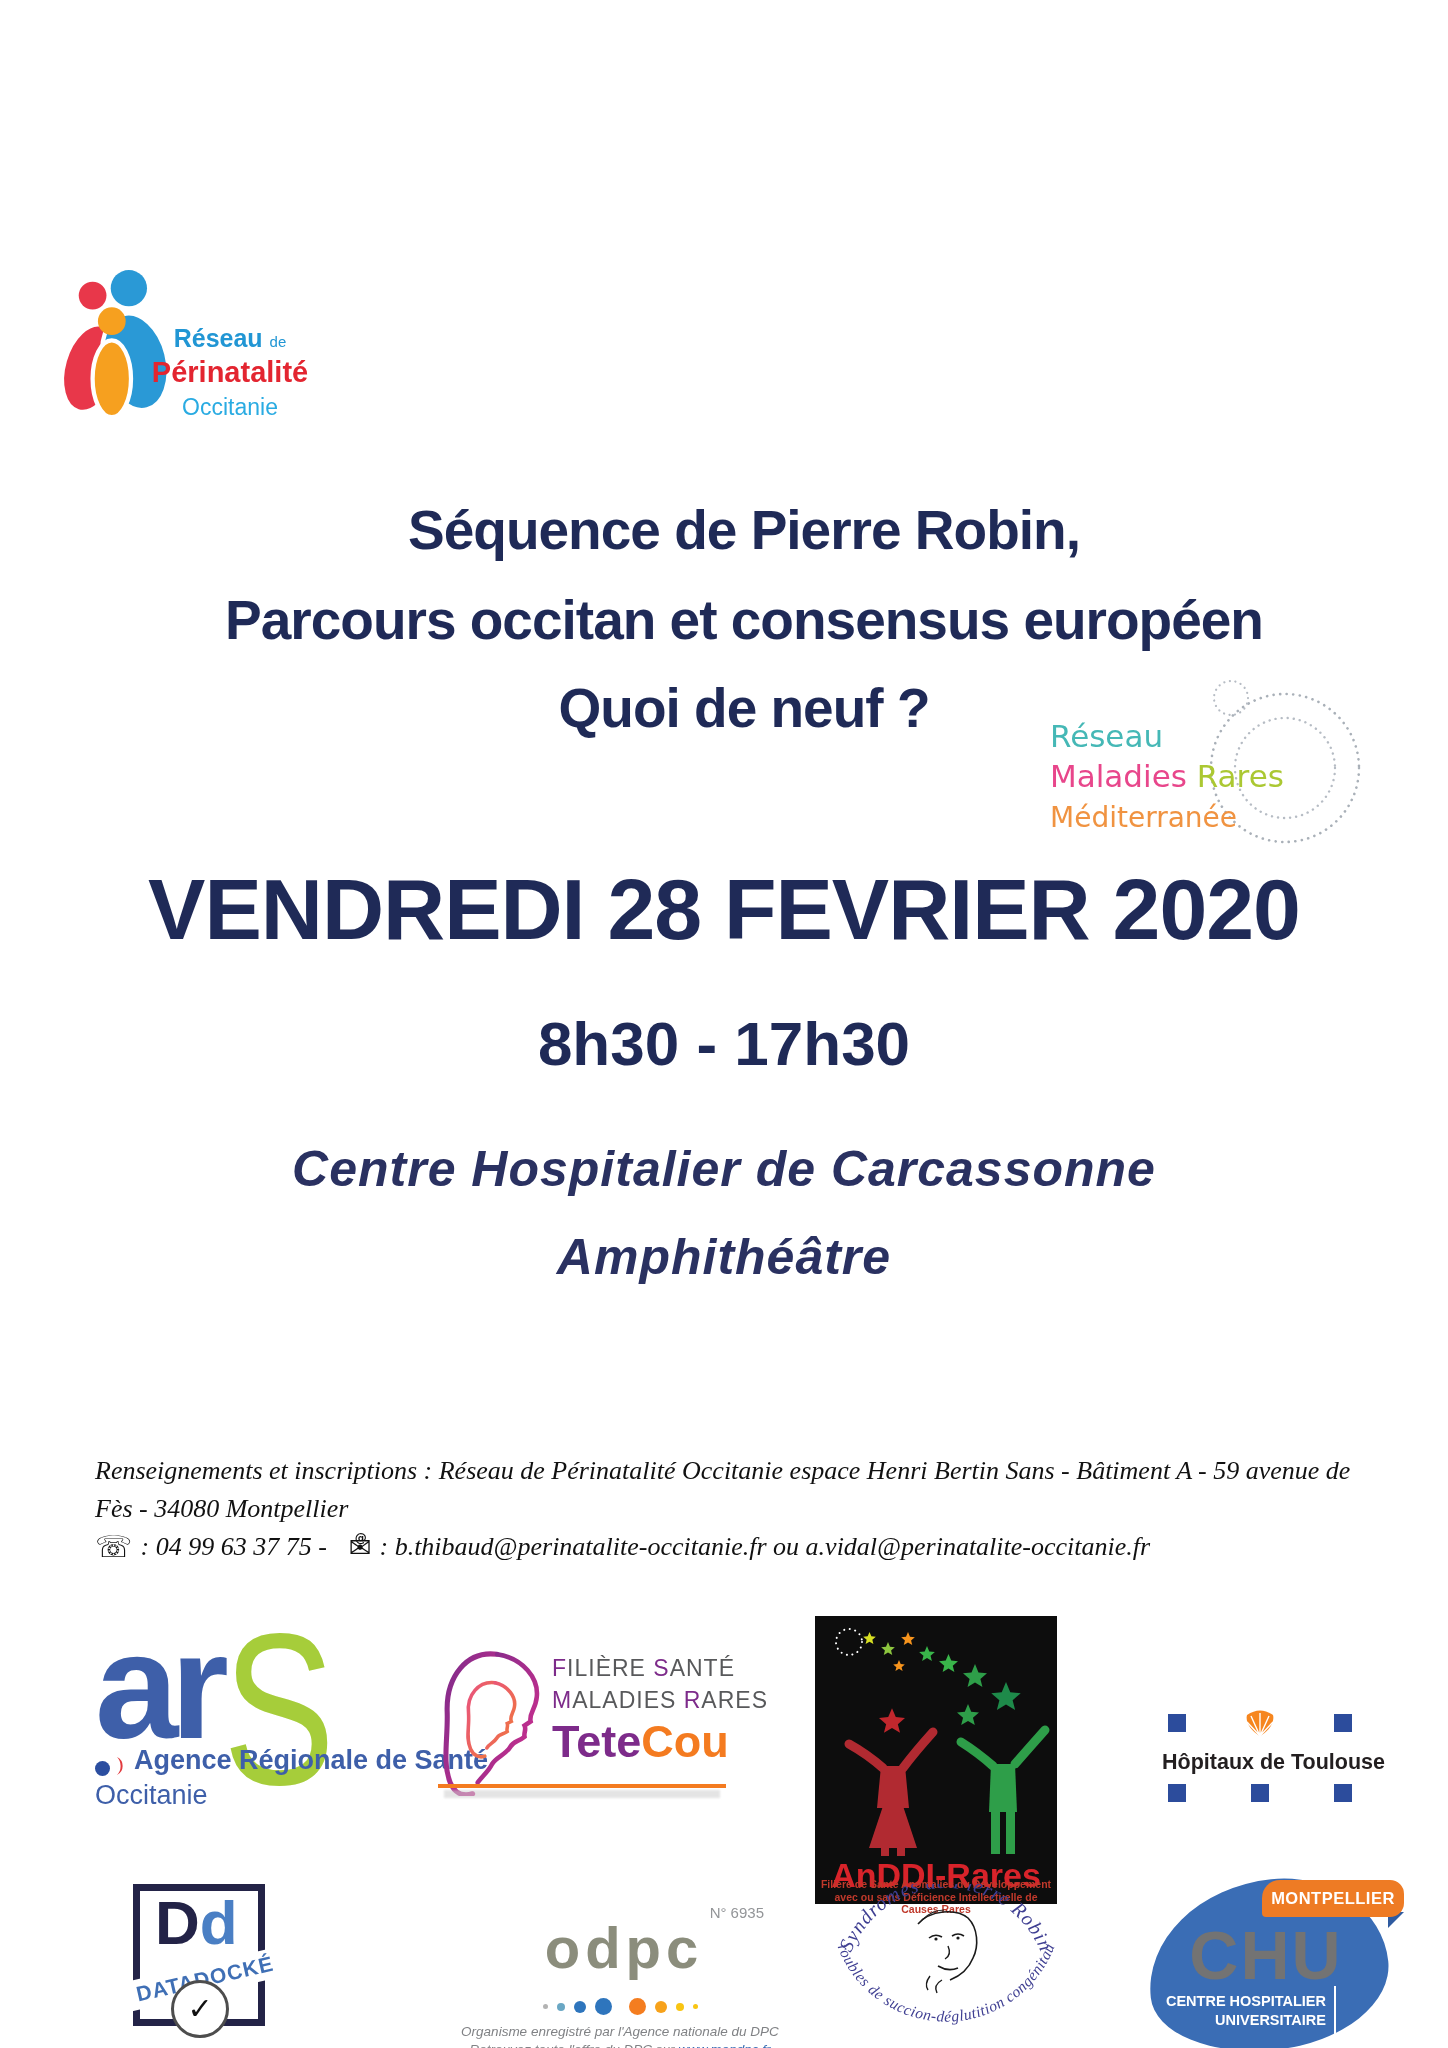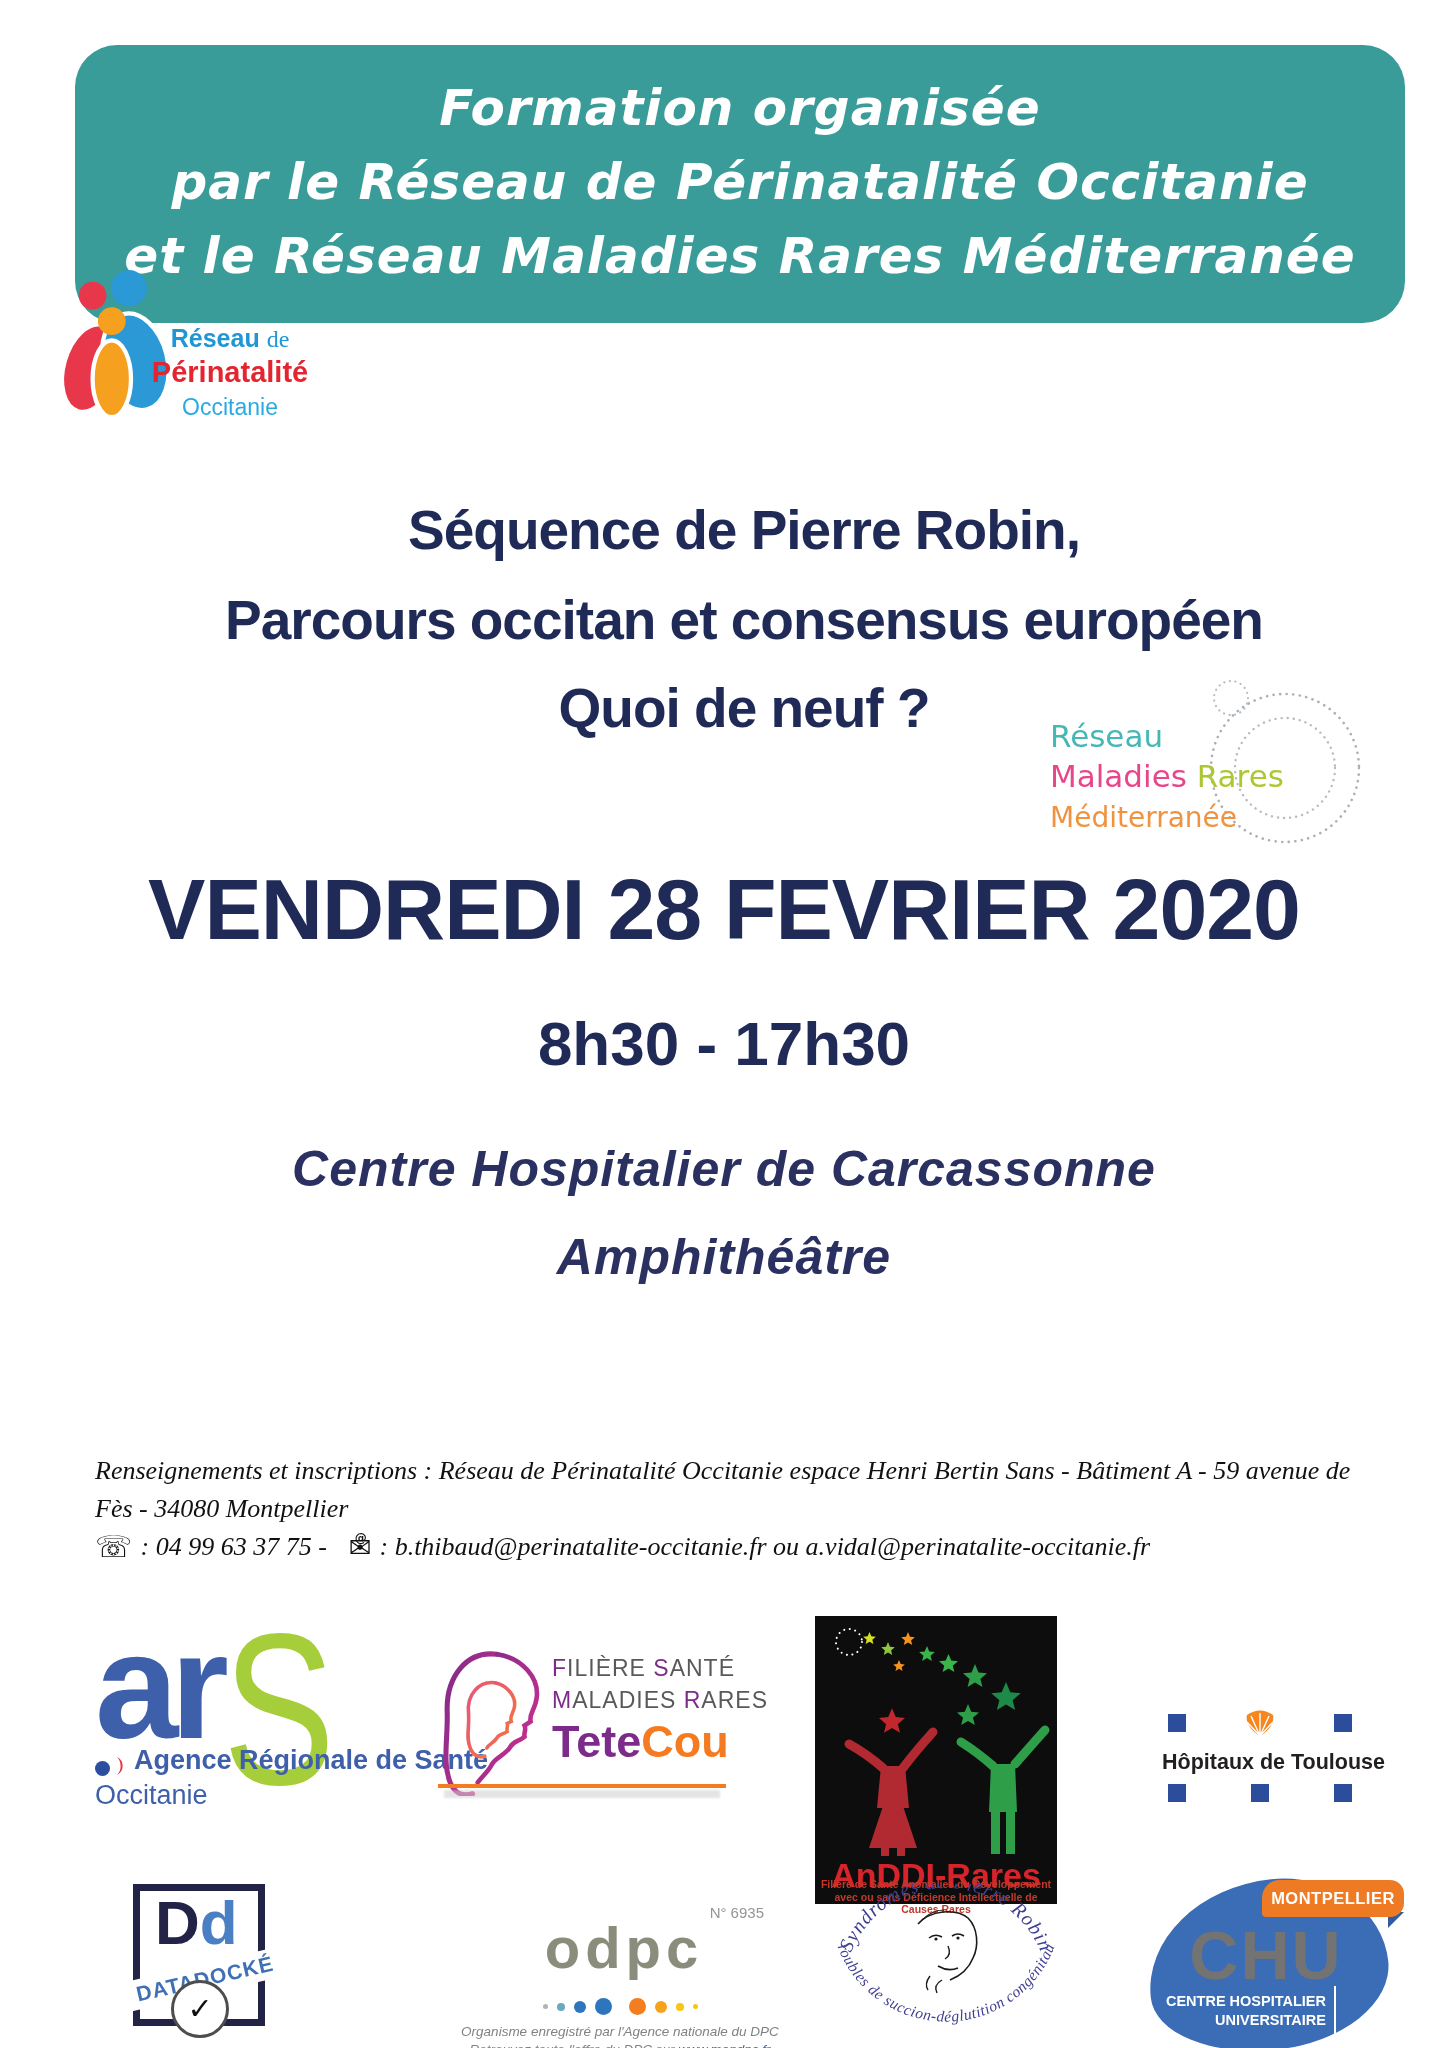--- a/index.html
+++ b/index.html
@@ -9,21 +9,21 @@
   
   .banner{position:absolute;left:75px;top:45px;width:1330px;height:278px;background:#3a9c98;
           border-radius:42px;color:#fff;text-align:center;padding-top:26px;box-sizing:border-box;}
   .banner div{font-family:"DejaVu Sans",sans-serif;font-style:italic;font-weight:bold;
               font-size:50px;line-height:74px;letter-spacing:1px;}
 
   
   .rpo{position:absolute;left:55px;top:270px;width:260px;height:270px;}
   .rpo-text{position:absolute;left:90px;top:56px;width:170px;text-align:center;line-height:1;}
   .rpo-l1{font-size:25px;font-weight:bold;color:#2196d4;margin-top:0;}
-  .rpo-l1 .de{font-size:24px;font-weight:normal;font-family:Liberation Serif, serif;}
+  .rpo-l1 .de{font-size:15px;font-weight:normal;}
   .rpo-l2{font-size:29px;font-weight:bold;color:#e32530;margin-top:7px;}
   .rpo-l3{font-size:23px;font-weight:normal;color:#29abe2;margin-top:9px;}
 
   
   .title-line{position:absolute;left:60px;right:20px;text-align:center;color:#1f2a57;
               font-weight:bold;font-size:55px;letter-spacing:-1px;}
   .t1{top:498px;} .t2{top:588px;} .t3{top:676px;}
 
   
   .rmr{position:absolute;left:1050px;top:688px;width:310px;height:175px;}
@@ -126,25 +126,20 @@
             font-weight:bold;font-size:68px;letter-spacing:2px;}
   .chu-sub{position:absolute;left:18px;top:122px;width:162px;text-align:right;color:#fff;
            font-weight:bold;font-size:14.5px;line-height:19px;}
   .chu-vline{position:absolute;left:188px;top:116px;width:2px;height:62px;background:#fff;}
 </style>
 </head>
 <body>
 
 <div id="page">
 
-  <div class="banner">
-    <div>Formation organisée</div>
-    <div>par le Réseau de Périnatalité Occitanie</div>
-    <div>et le Réseau Maladies Rares Méditerranée</div>
-  </div>
 
   <div class="rpo logo">
     <svg width="120" height="160" viewBox="0 0 110 150">
       <ellipse cx="32" cy="92" rx="25" ry="42" fill="#e8374a" transform="rotate(16 32 92)" stroke="#fff" stroke-width="4"></ellipse>
       <ellipse cx="74" cy="86" rx="30" ry="46" fill="#2a99d6" transform="rotate(-14 74 86)" stroke="#fff" stroke-width="4"></ellipse>
       <ellipse cx="52" cy="102" rx="18" ry="36" fill="#f6a01f" stroke="#fff" stroke-width="4"></ellipse>
       <circle cx="34" cy="24" r="13" fill="#e8374a"></circle>
       <circle cx="68" cy="17" r="17" fill="#2a99d6"></circle>
       <circle cx="52" cy="48" r="13" fill="#f6a01f"></circle>
     </svg>

